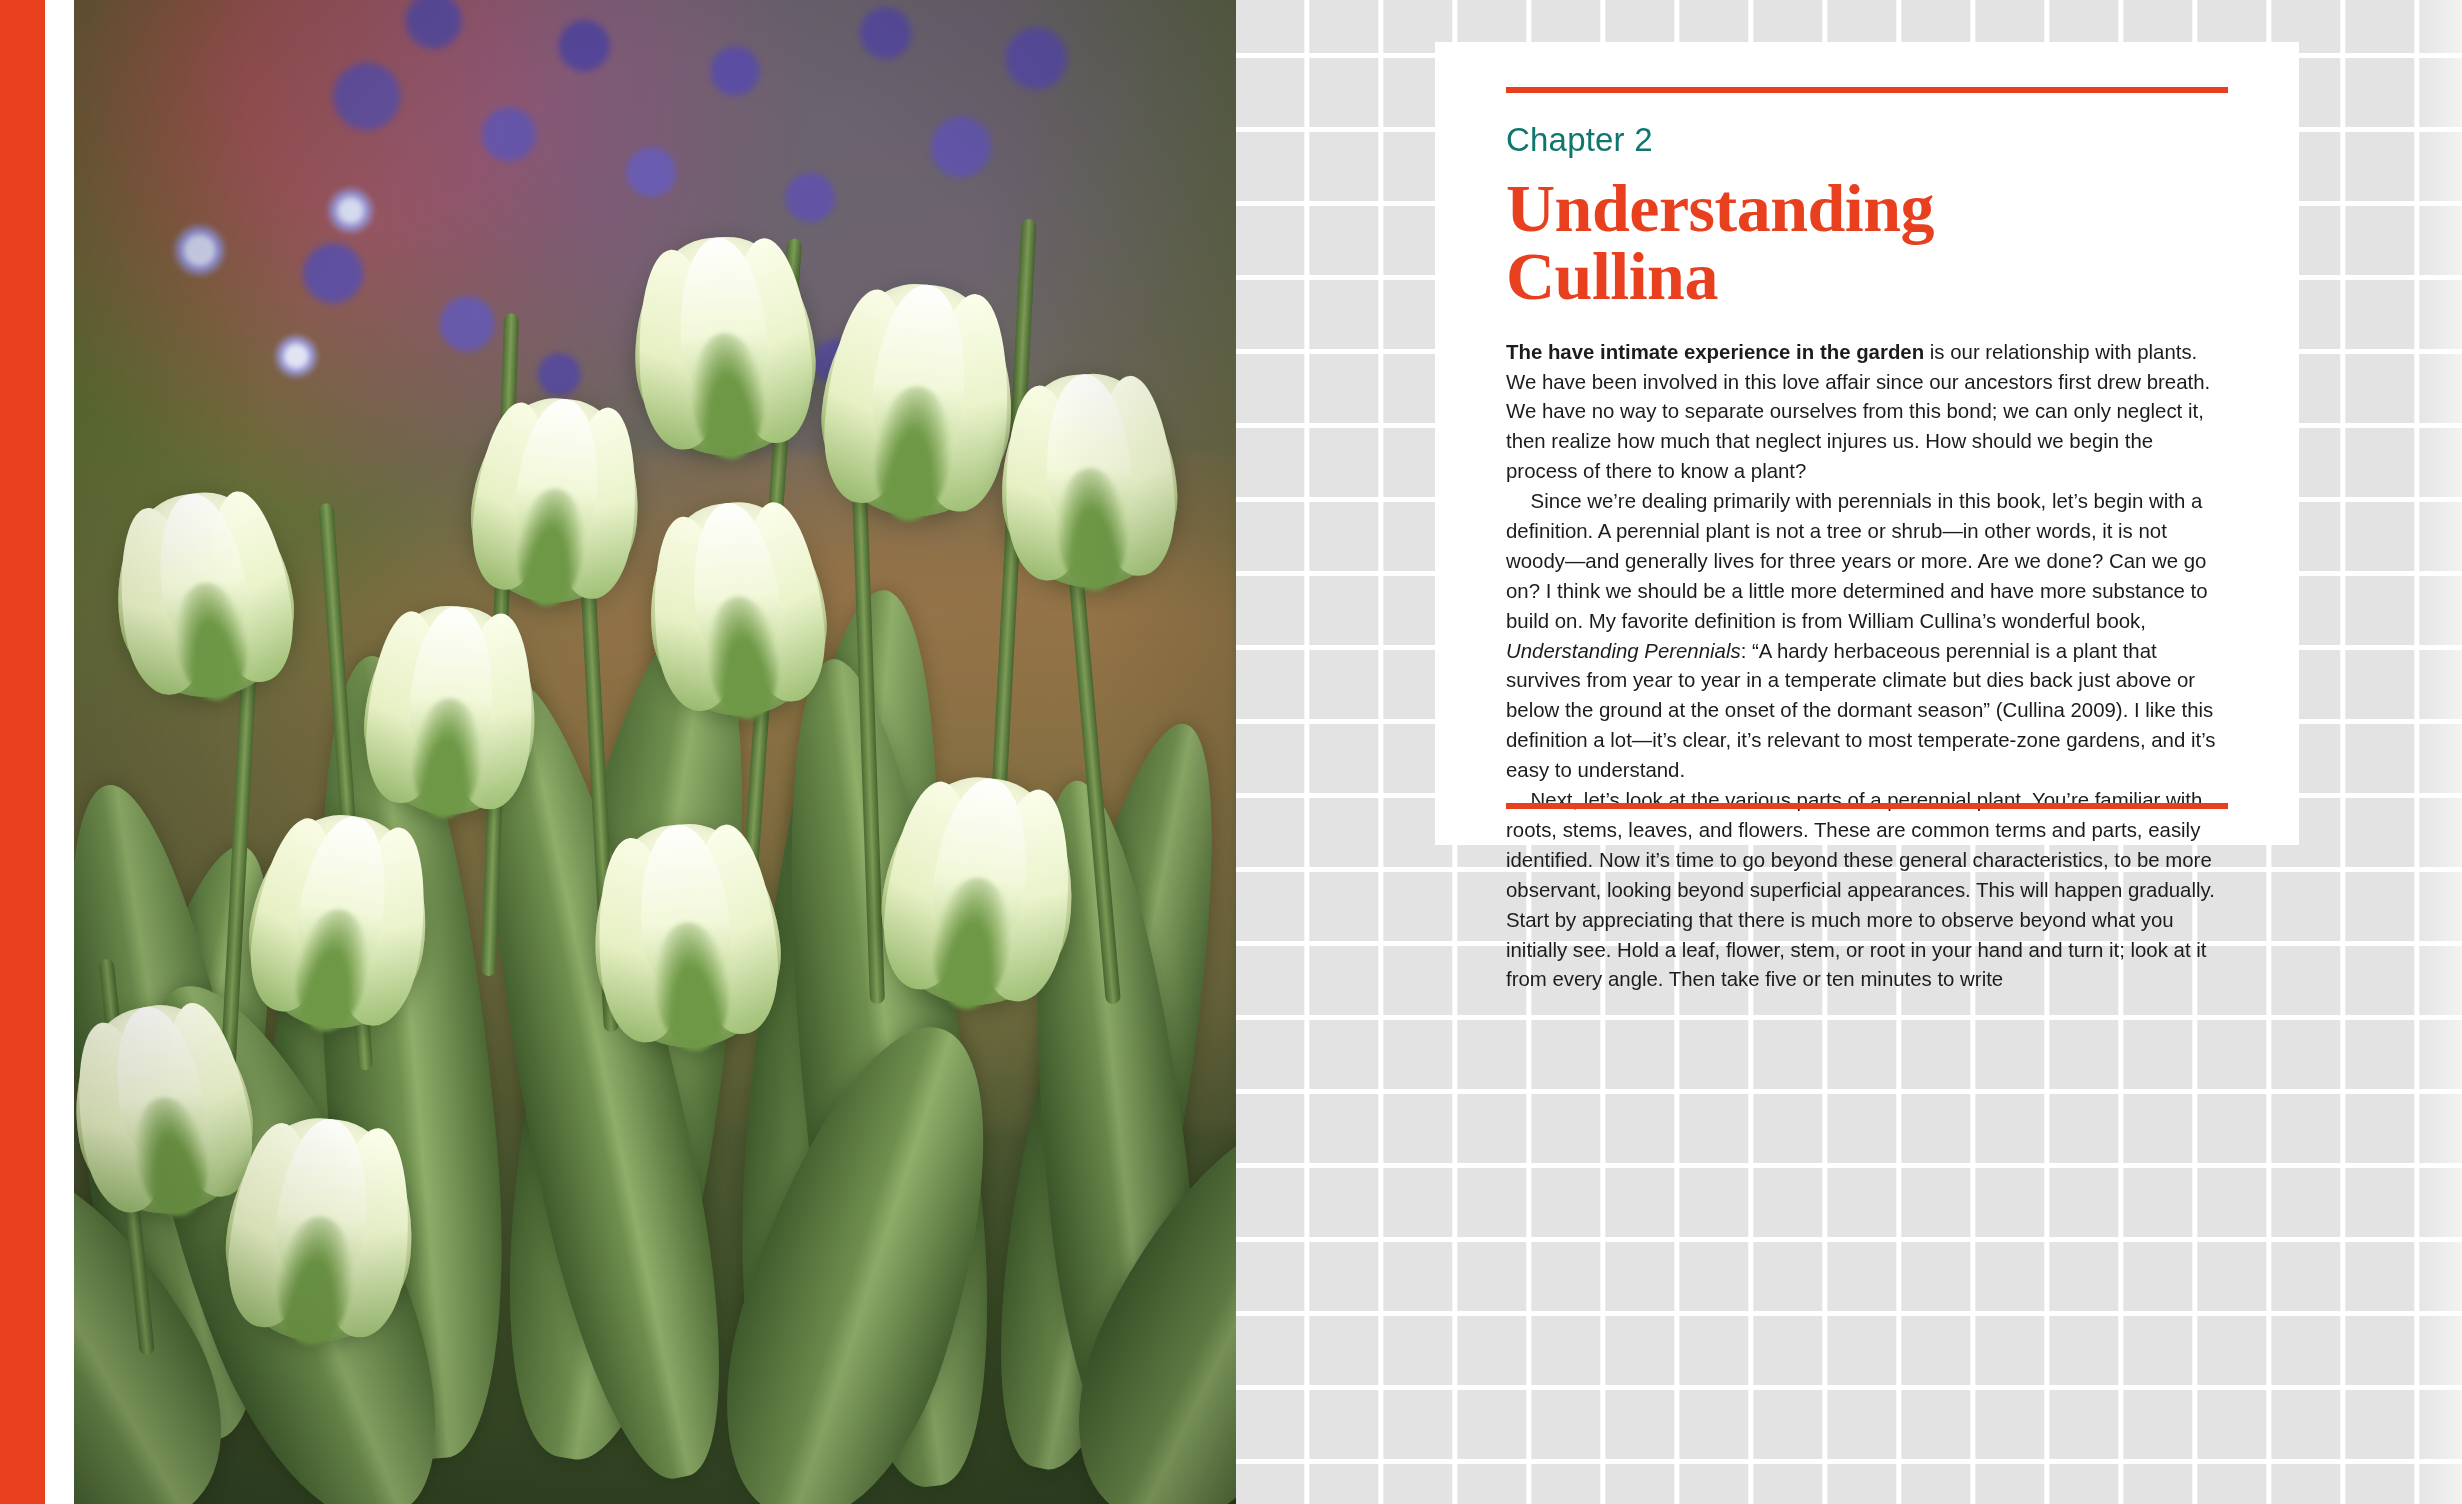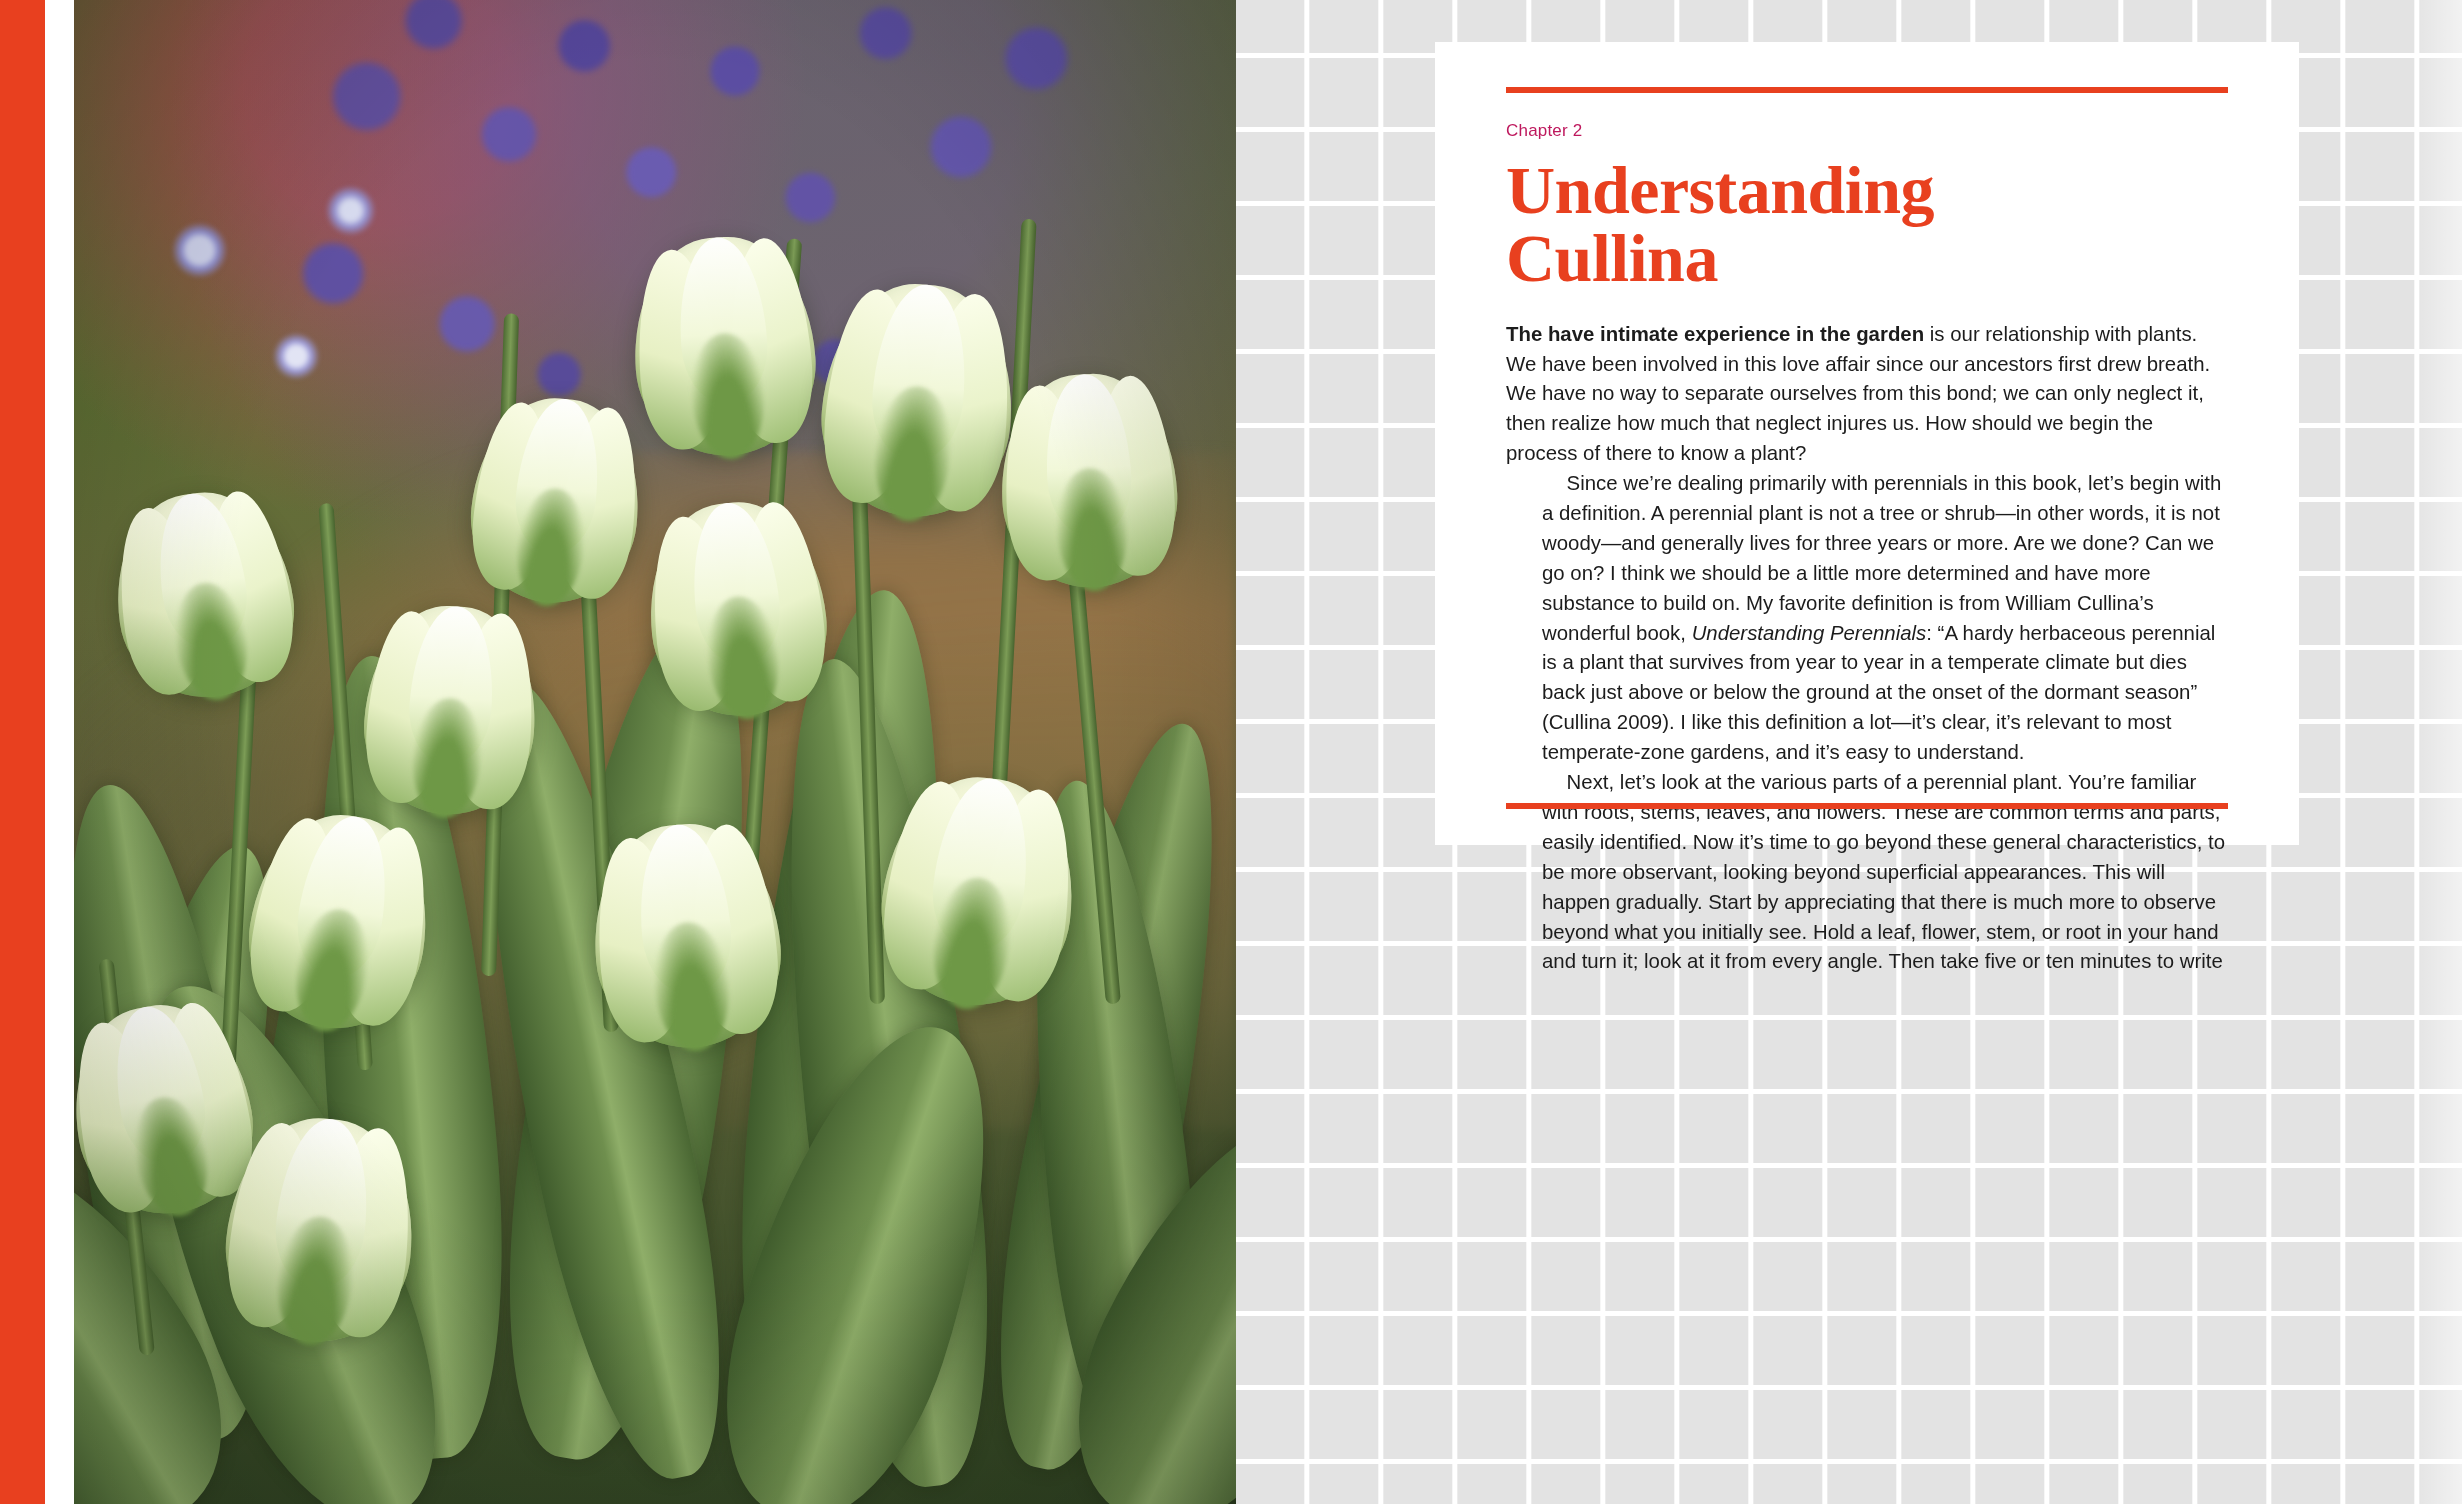--- a/index.html
+++ b/index.html
@@ -198,22 +198,22 @@
     background: #e8401f;
     margin: 0 0 28px 0;
   }
   .rule-bottom {
     position: absolute;
     left: 71px; bottom: 36px;
     width: 722px; height: 5.7px;
     background: #e8401f;
   }
   .chapter-label {
-    font-size: 17px;
-    color: #be185d;
+    font-size: 33px;
+    color: #0f766e;
     letter-spacing: 0.2px;
     margin-bottom: 15px;
   }
   .chapter-title {
     font-family: "Liberation Serif", serif;
     font-weight: bold;
     color: #e8401f;
     font-size: 68px;
     line-height: 1.0;
     letter-spacing: -0.5px;
@@ -221,21 +221,21 @@
     max-width: 644px;
   }
   .body-text {
     font-size: 20.4px;
     line-height: 1.465;
     color: #1c1c1c;
     text-align: left;
     width: 722px;
   }
   .body-text p { margin: 0; }
-  .body-text p + p { text-indent: 24.6px; margin-left: 36px; }
+  .body-text p + p { text-indent: 24.6px; }
   .body-text .lead { font-weight: bold; }
   .body-text em { font-style: italic; }
 </style>
 </head>
 <body>
 
 <div class="spread">
 
   <div class="page-left">
     <div class="spine-bar"></div>

